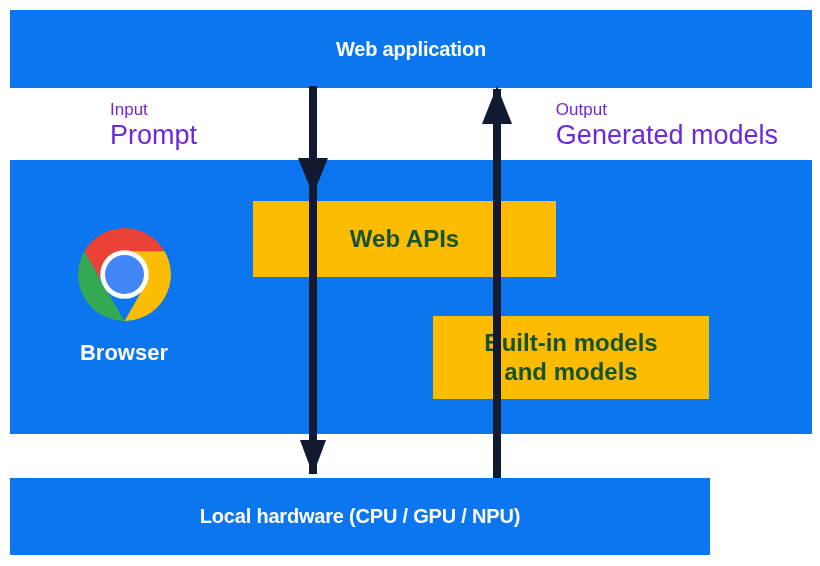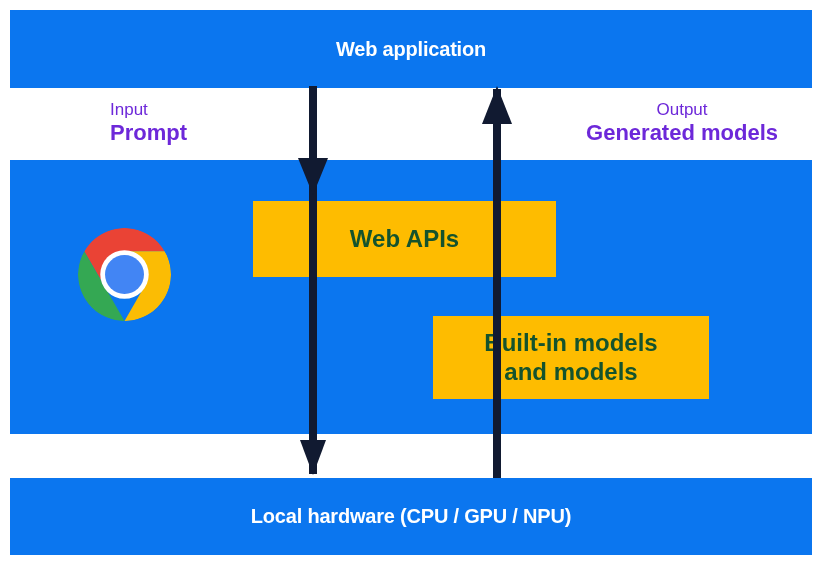--- a/index.html
+++ b/index.html
@@ -42,49 +42,49 @@
   #browser-band {
     left: 10px;
     top: 160px;
     width: 802px;
     height: 274px;
     display: block;
   }
   #local-hardware-bar {
     left: 10px;
     top: 478px;
-    width: 802px;
+    width: 700px;
     height: 77px;
   }
 
   
   .io-label {
     position: absolute;
     color: #6d28d9;
     line-height: 1.18;
   }
   .io-kicker {
     font-size: 17px;
     font-weight: normal;
     display: block;
   }
   .io-value {
-    font-size: 22px;
-    font-weight: bold;
+    font-size: 27px;
+    font-weight: normal;
     display: block;
   }
   #input-label {
     left: 110px;
     top: 100px;
     text-align: left;
   }
   #output-label {
     right: 42px;
     top: 100px;
-    text-align: center;
+    text-align: left;
   }
 
   
   .arrow {
     position: absolute;
     overflow: visible;
   }
   #arrow-down { left: 296px; top: 86px; }
   #arrow-up   { left: 480px; top: 84px; }
 
@@ -170,20 +170,21 @@
         <path d="M92.4 25.5 A49 49 0 0 1 50 99 L71.2 62.2 L50 25.5 Z" fill="#fbbc04"></path>
 
         <path d="M7.6 25.5 L28.8 62.2 L50 99 A49 49 0 0 1 7.6 25.5 Z" fill="#34a853"></path>
 
         <circle cx="50" cy="50" r="25.5" fill="#ffffff"></circle>
         <circle cx="50" cy="50" r="20.5" fill="#4285f4"></circle>
       </g>
     </svg>
   </div>
 
+  <div id="browser-caption">Browser</div>
 
   <div class="yellow-box" id="web-apis-box">
     <span class="yellow-box-label">Web APIs</span>
   </div>
 
   <div class="yellow-box" id="built-in-models-box">
     <span class="yellow-box-label">
       <span>Built-in models</span><br>
       <span>and models</span>
     </span>

